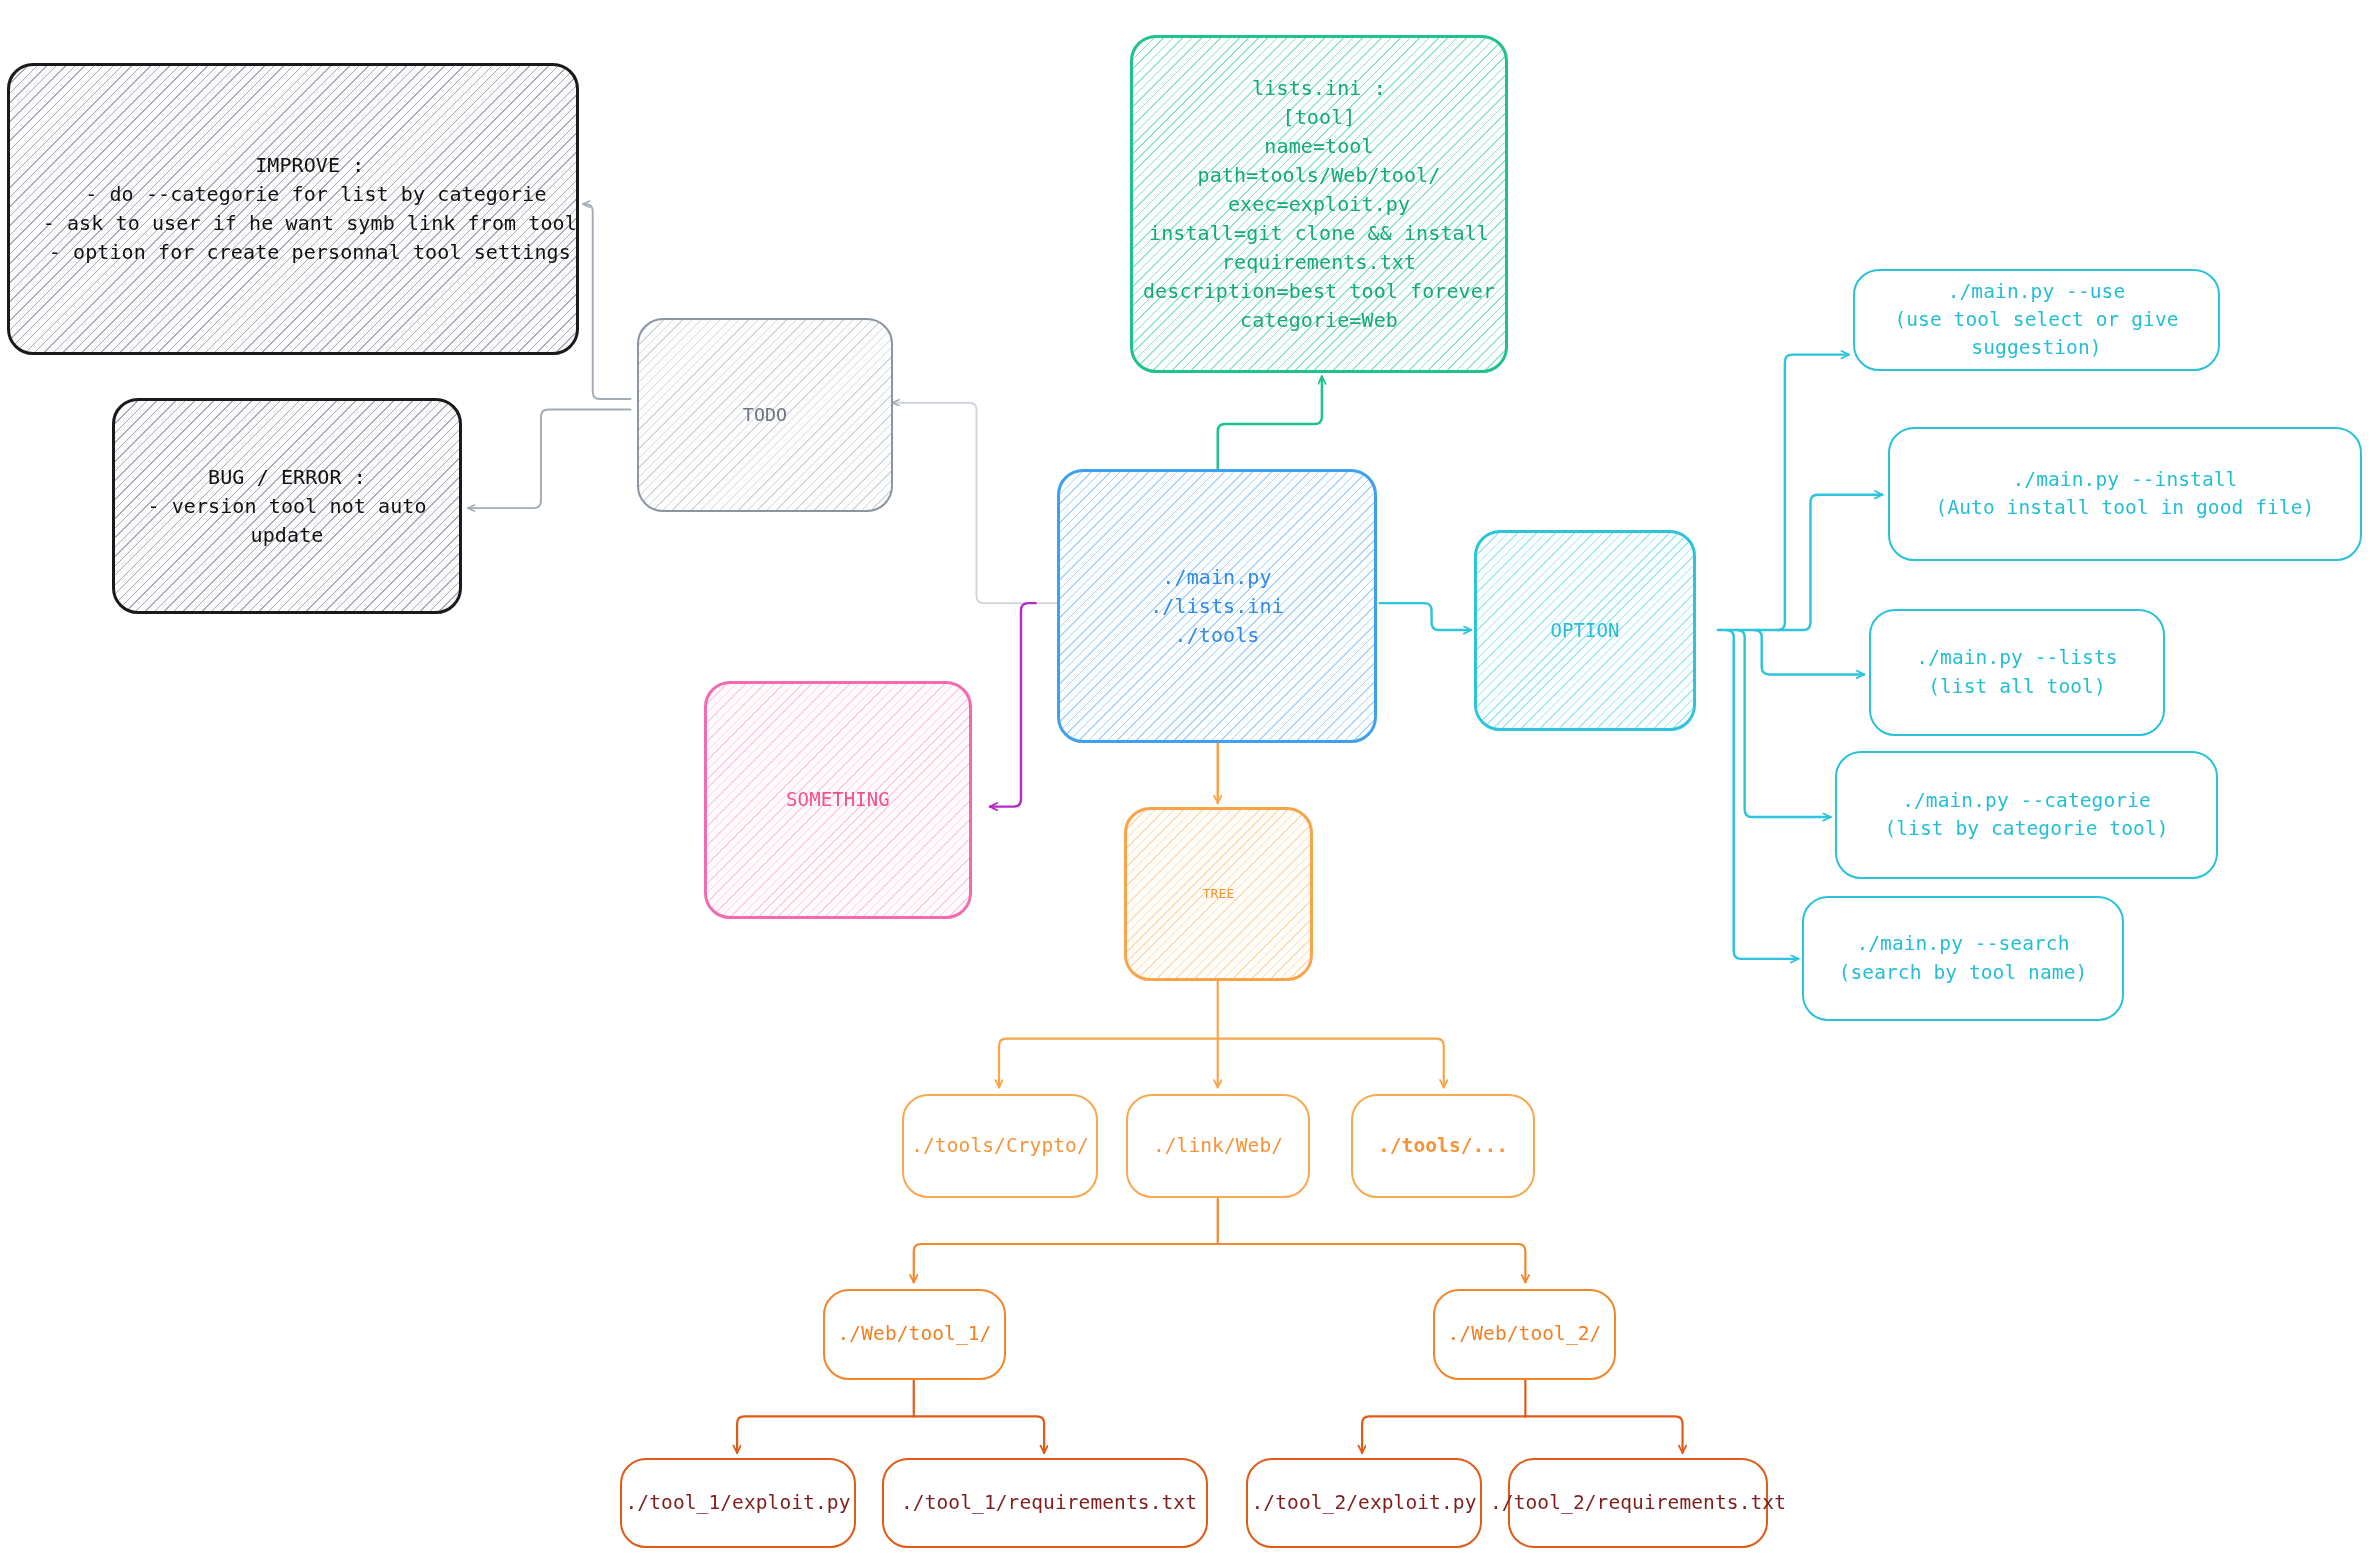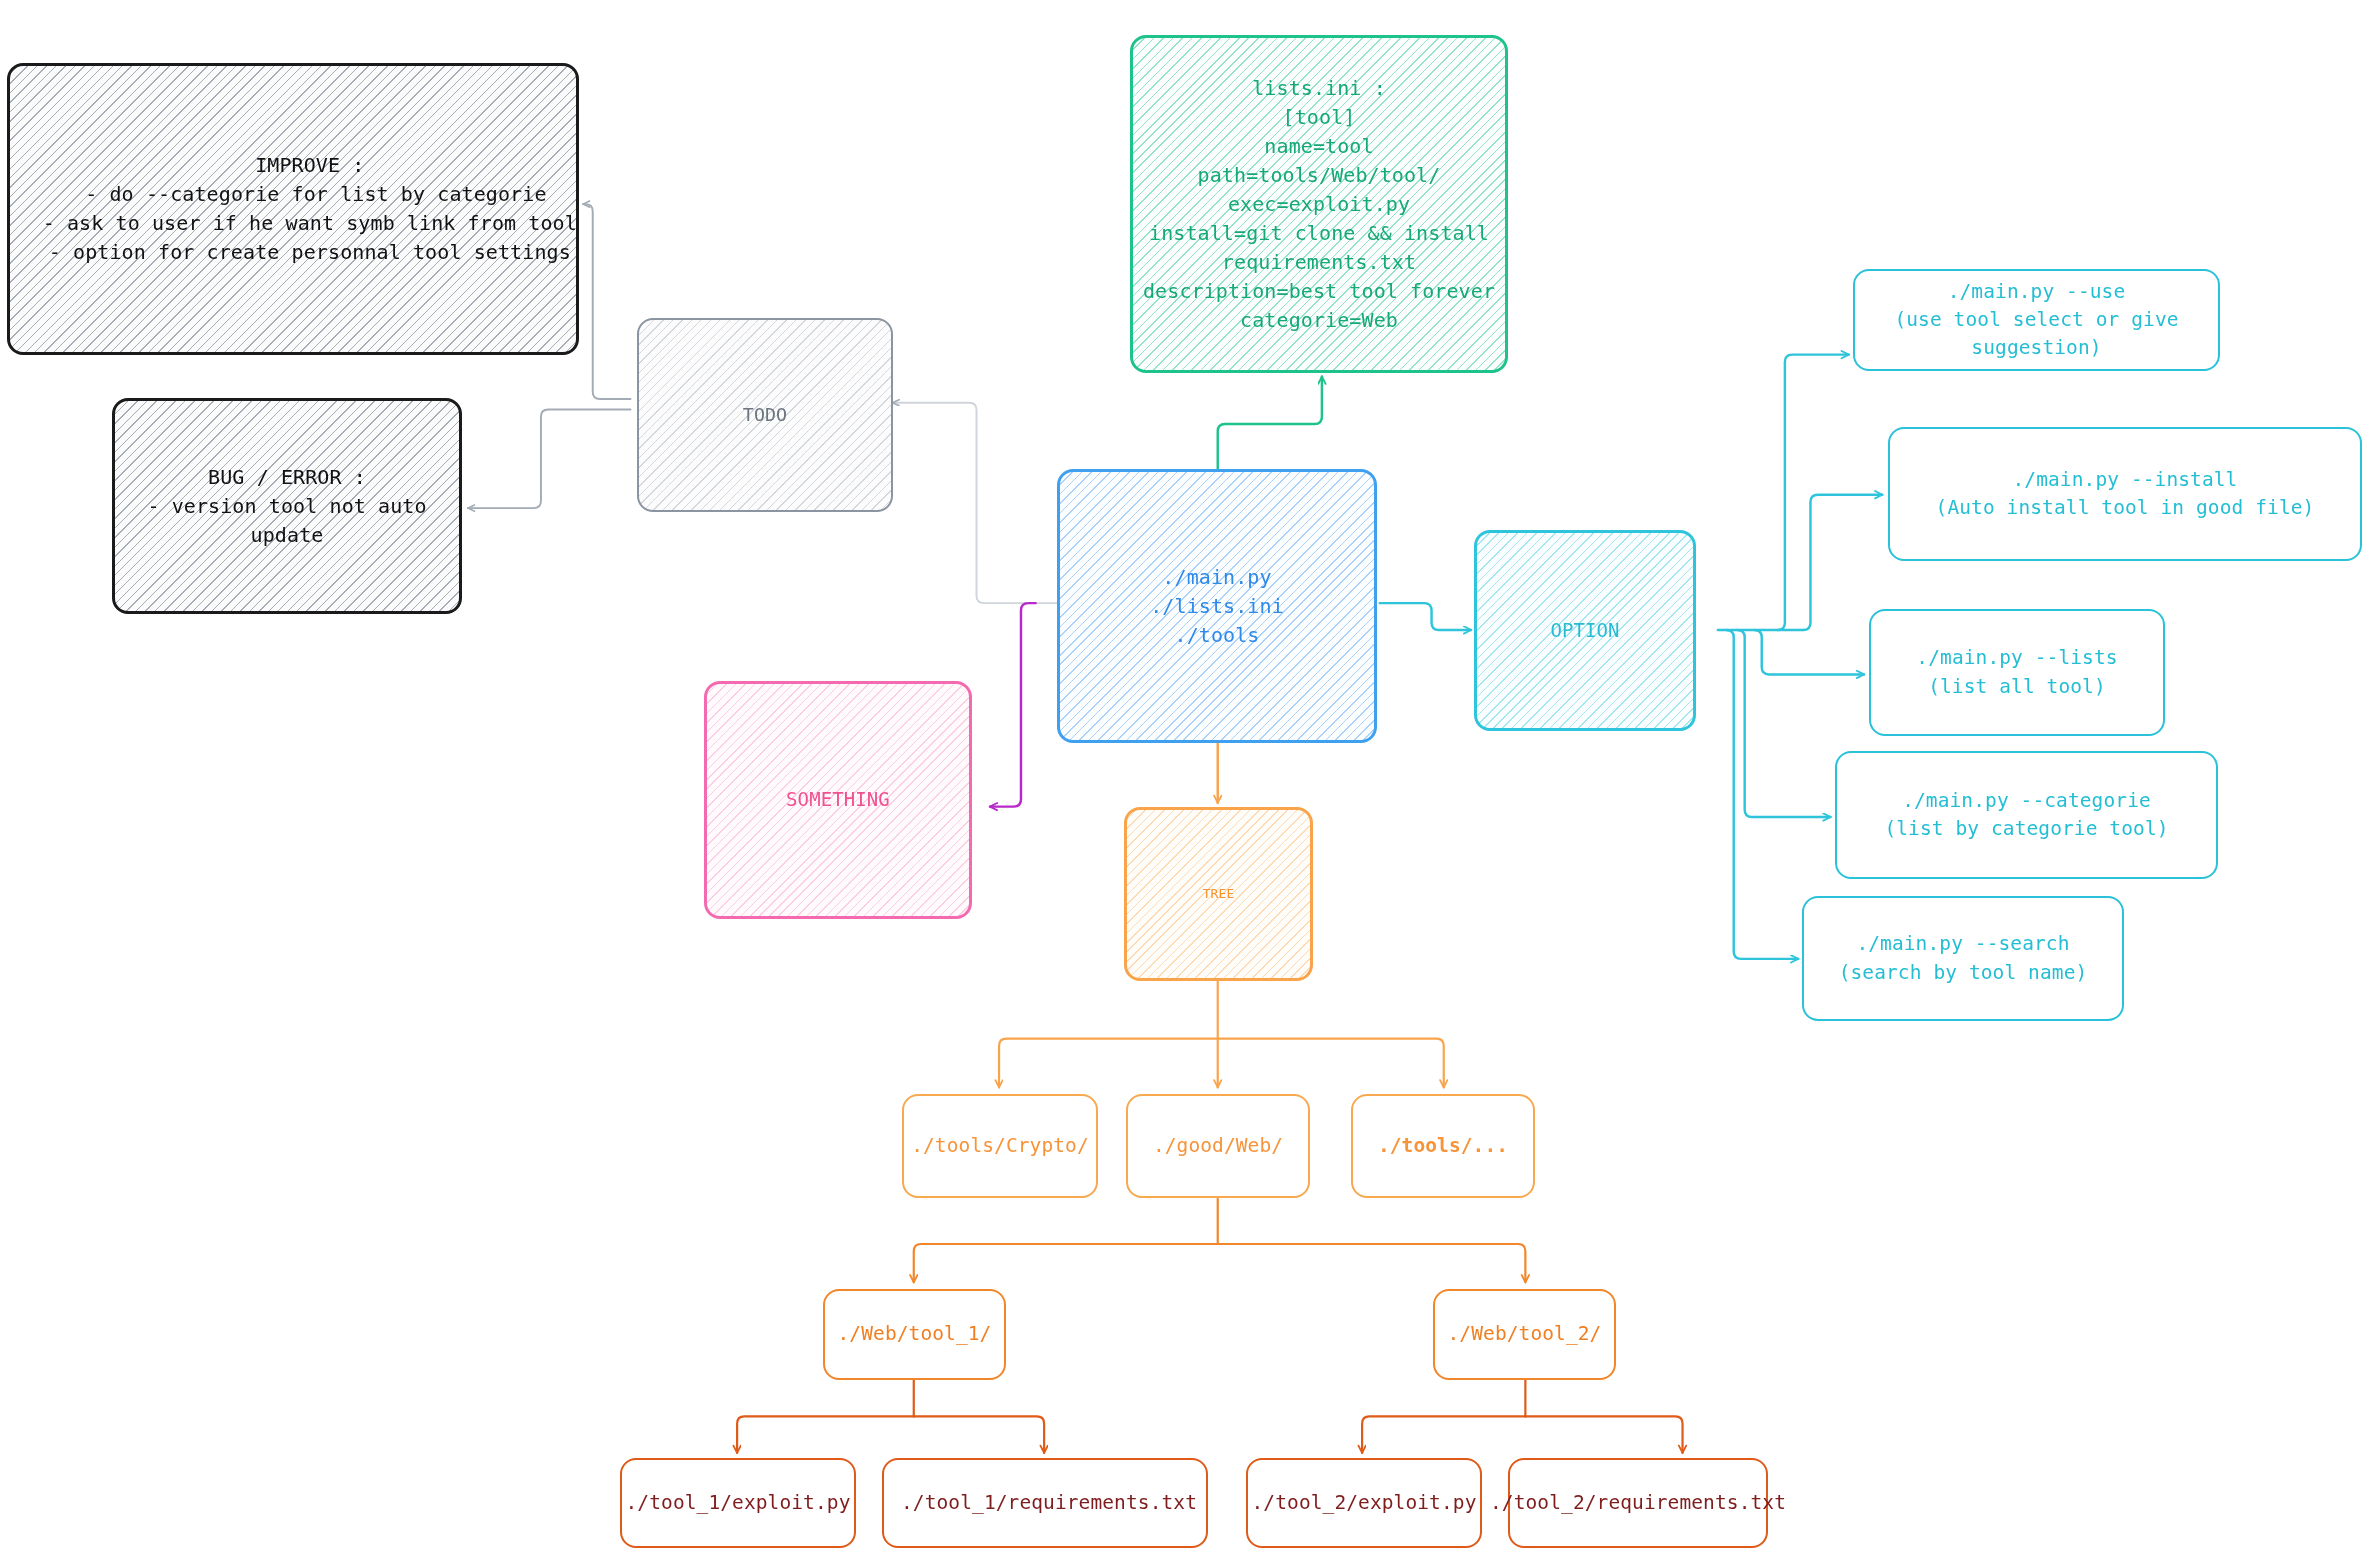--- a/index.html
+++ b/index.html
@@ -22,21 +22,21 @@
     height: 1559px;
     pointer-events: none;
   }
   .node {
     position: absolute;
     box-sizing: border-box;
     display: flex;
     align-items: center;
     justify-content: center;
     text-align: center;
-    border-radius: 16px;
+    border-radius: 26px;
     white-space: pre;
     line-height: 1.45;
     letter-spacing: 0.1px;
   }
   
   .n-note {
     border: 3px solid #1a1a1a;
     color: #111111;
     font-size: 20px;
     background-color: #fbfbfc;
@@ -290,21 +290,21 @@
   <div class="node n-opt" style="left:1802px; top:896px; width:322px; height:125px;">
     <span>./main.py --search
 (search by tool name)</span>
   </div>
 
   <div class="node n-dir1" style="left:902px; top:1094px; width:196px; height:104px;">
     <span>./tools/Crypto/</span>
   </div>
 
   <div class="node n-dir1" style="left:1126px; top:1094px; width:184px; height:104px;">
-    <span>./good/Web/</span>
+    <span>./link/Web/</span>
   </div>
 
   <div class="node n-dir1" style="left:1351px; top:1094px; width:184px; height:104px;font-weight:bold;">
     <span>./tools/...</span>
   </div>
 
   <div class="node n-dir2" style="left:823px; top:1289px; width:183px; height:91px;">
     <span>./Web/tool_1/</span>
   </div>
 

